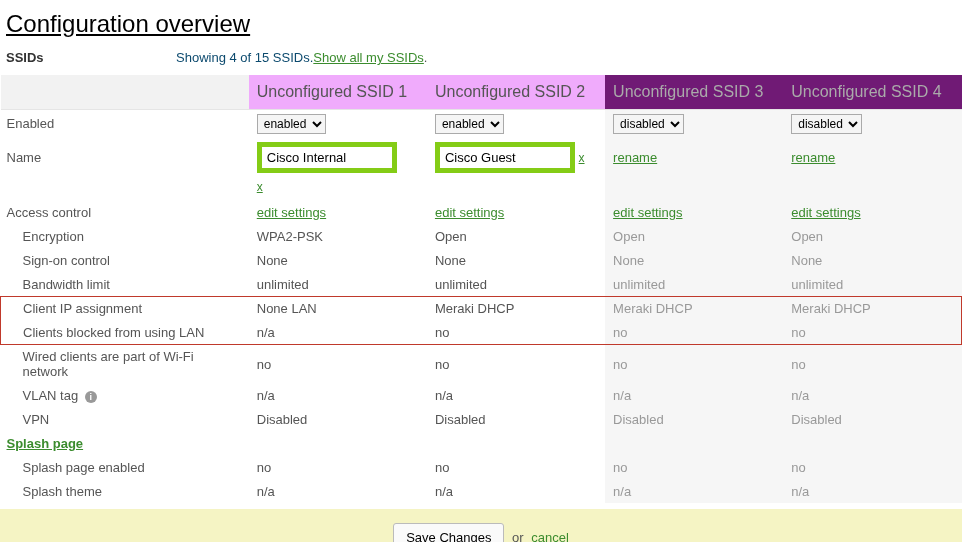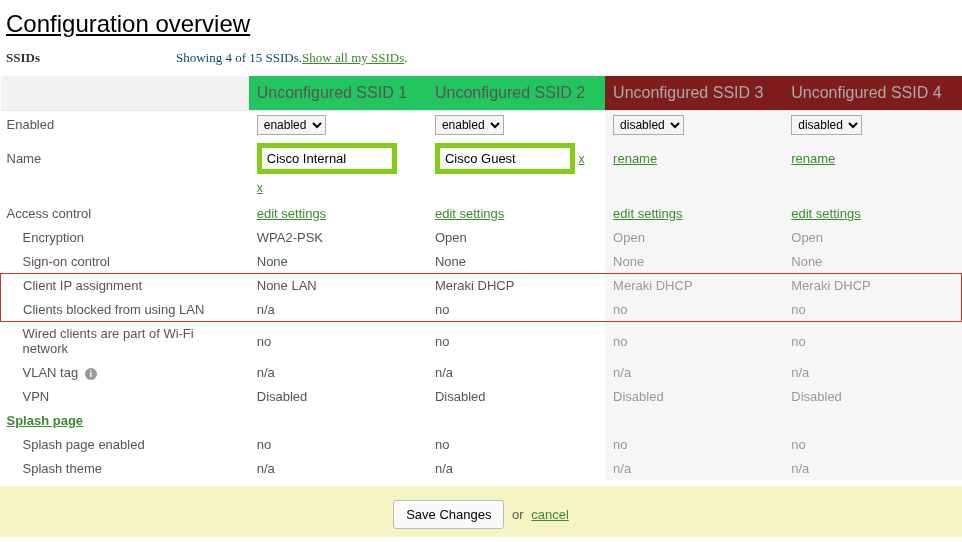--- a/index.html
+++ b/index.html
@@ -16,21 +16,20 @@
     font-size: 24px;
     font-weight: 300;
     color: #000000;
     margin: 10px 0 12px 6px;
     text-decoration: underline;
   }
   .ssid-row {
     display: flex;
     align-items: flex-start;
     margin: 0 0 10px 6px;
-    font-family: Liberation Serif, serif;
   }
   .ssid-label {
     font-weight: bold;
     color: #333;
     width: 170px;
   }
   .ssid-text { color: #0c4a6e; }
   a.green-link, .green-link {
     color: #3b8c2e;
     text-decoration: underline;
@@ -42,38 +41,38 @@
     border-collapse: collapse;
     width: 100%;
   }
   th, td {
     text-align: left;
     padding: 4px 8px;
     font-size: 13px;
     vertical-align: middle;
   }
   thead th {
-    background: #22c55e;
+    background: #f0abfc;
     font-weight: normal;
     font-size: 16px;
     color: #555;
     height: 34px;
     border-bottom: 1px solid #e5e5e5;
   }
   thead th:first-child { background:#f2f2f2; }
   .col-label { width: 248px; }
   .col-ssid { width: 178px; }
   td.rowlabel { color:#555; padding-left:6px; }
   td.rowlabel.indent { padding-left: 22px; }
   td.sectionhead a { font-weight: bold; }
   tbody tr { height: 24px; }
 
   
   col.disabled-col { background:#f6f6f6; }
-  thead th.disabled { color:#aaa; background:#7f1d1d; }
+  thead th.disabled { color:#aaa; background:#701a75; }
   td.disabled { color:#999; }
 
   select {
     font-size:12px;
     padding:1px 2px;
     border:1px solid #aaa;
     background:#f5f5f5;
   }
   input[type=text] {
     width: 140px;
@@ -199,20 +198,27 @@
     </tr>
 
     <tr>
       <td class="rowlabel indent">Sign-on control</td>
       <td>None</td>
       <td>None</td>
       <td class="disabled">None</td>
       <td class="disabled">None</td>
     </tr>
 
+    <tr>
+      <td class="rowlabel indent">Bandwidth limit</td>
+      <td>unlimited</td>
+      <td>unlimited</td>
+      <td class="disabled">unlimited</td>
+      <td class="disabled">unlimited</td>
+    </tr>
 
     <tr class="highlight-top">
       <td class="rowlabel indent">Client IP assignment</td>
       <td>None LAN</td>
       <td>Meraki DHCP</td>
       <td class="disabled">Meraki DHCP</td>
       <td class="disabled">Meraki DHCP</td>
     </tr>
 
     <tr class="highlight-bot">

